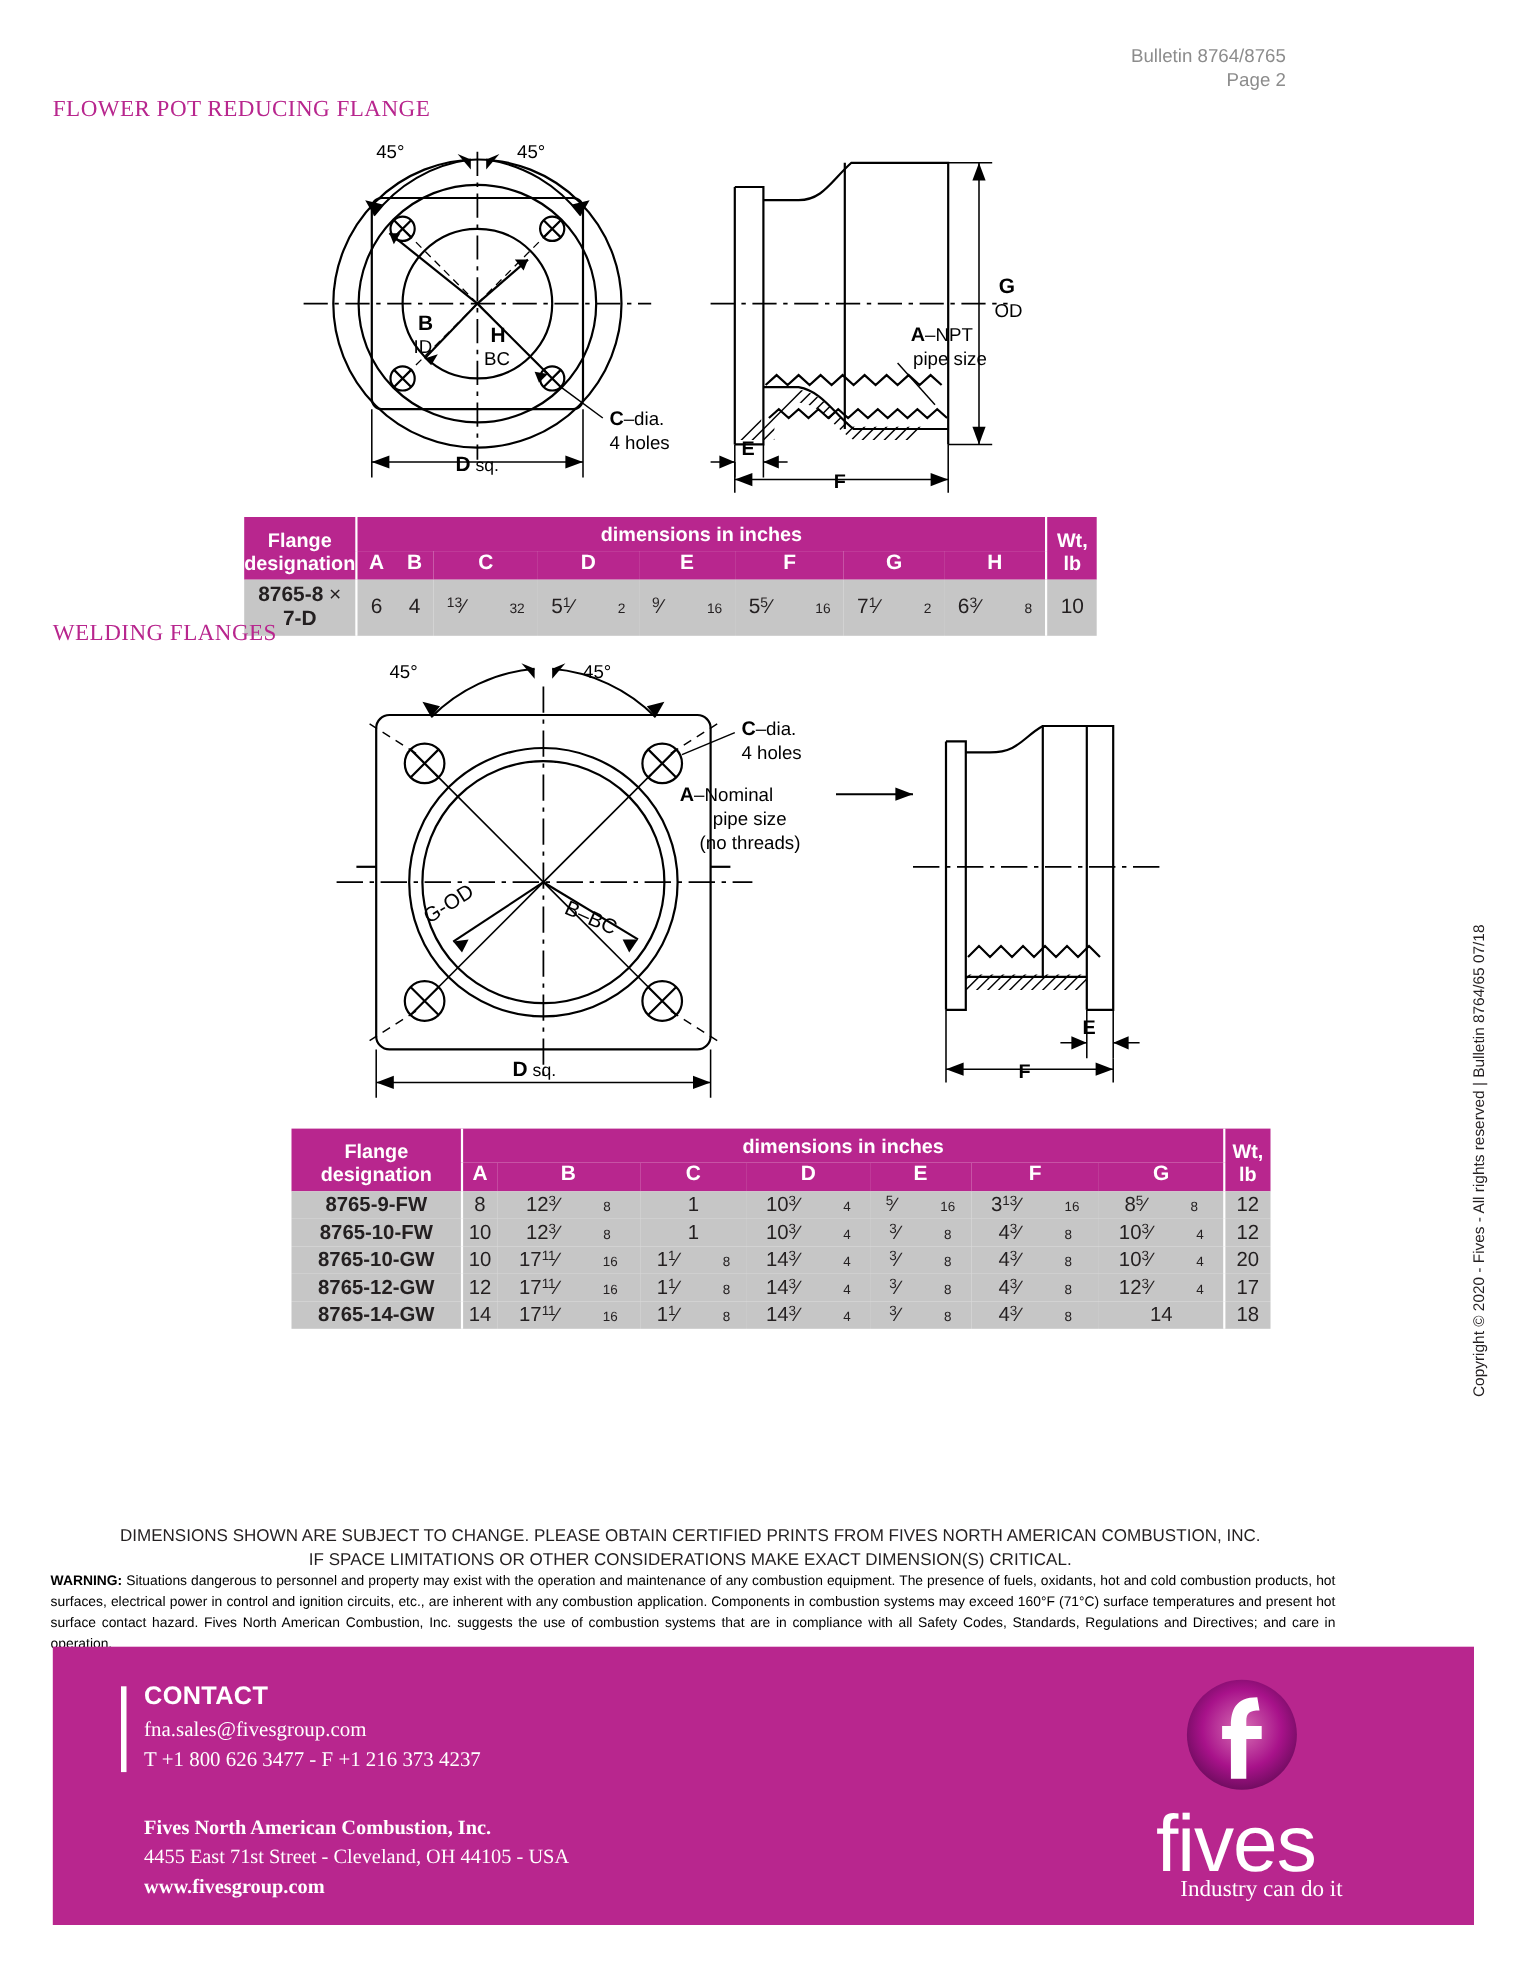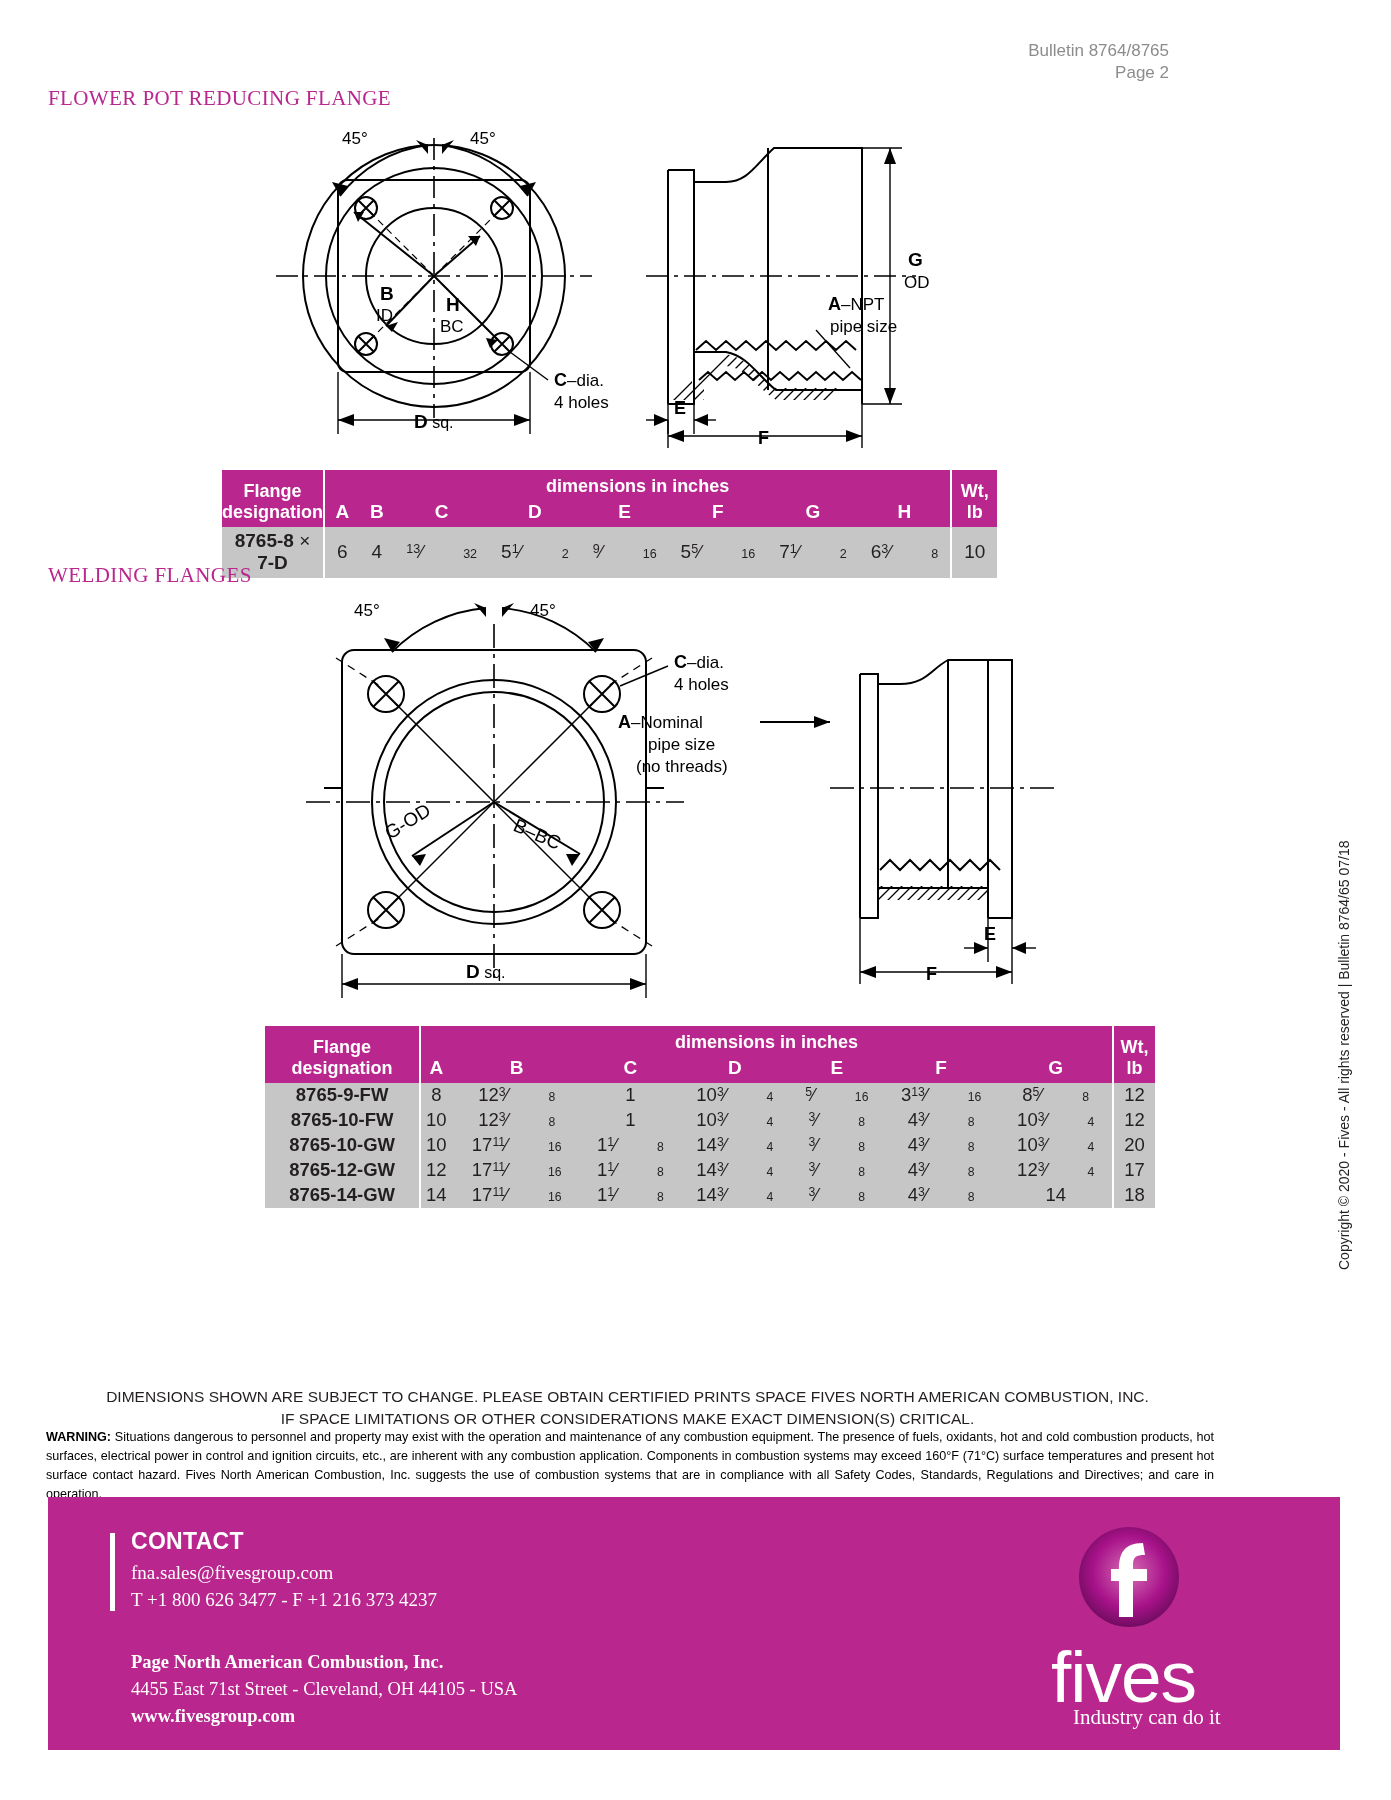--- a/index.html
+++ b/index.html
@@ -585,37 +585,37 @@
           <td class="num">14<span class="frac"><sup>3</sup><span class="slash">⁄</span><sub>4</sub></span></td>
           <td class="num"><span class="frac"><sup>3</sup><span class="slash">⁄</span><sub>8</sub></span></td>
           <td class="num">4<span class="frac"><sup>3</sup><span class="slash">⁄</span><sub>8</sub></span></td>
           <td class="num">14</td>
           <td class="wt num">18</td>
         </tr>
       </tbody>
   </table>
 
   <div class="disclaimer" id="disclaimer">
-    <div>DIMENSIONS SHOWN ARE SUBJECT TO CHANGE. PLEASE OBTAIN CERTIFIED PRINTS SPACE FIVES NORTH AMERICAN COMBUSTION, INC.</div>
+    <div>DIMENSIONS SHOWN ARE SUBJECT TO CHANGE. PLEASE OBTAIN CERTIFIED PRINTS FROM FIVES NORTH AMERICAN COMBUSTION, INC.</div>
     <div>IF SPACE LIMITATIONS OR OTHER CONSIDERATIONS MAKE EXACT DIMENSION(S) CRITICAL.</div>
   </div>
 
   <div class="warning">
     <b>WARNING:</b><span> Situations dangerous to personnel and property may exist with the operation and maintenance of any combustion equipment. The presence of fuels, oxidants, hot and cold combustion products, hot surfaces, electrical power in control and ignition circuits, etc., are inherent with any combustion application. Components in combustion systems may exceed 160°F (71°C) surface temperatures and present hot surface contact hazard. Fives North American Combustion, Inc. suggests the use of combustion systems that are in compliance with all Safety Codes, Standards, Regulations and Directives; and care in operation.</span>
   </div>
 
   <div class="footer">
     <div class="contact-rule"></div>
     <div class="contact-block">
       <div class="contact-title">CONTACT</div>
       <div class="contact-line">fna.sales@fivesgroup.com</div>
       <div class="contact-line">T +1 800 626 3477 - F +1 216 373 4237</div>
     </div>
     <div class="addr-block">
-      <div class="addr-line bold">Page North American Combustion, Inc.</div>
+      <div class="addr-line bold">Fives North American Combustion, Inc.</div>
       <div class="addr-line">4455 East 71st Street - Cleveland, OH 44105 - USA</div>
       <div class="addr-line bold">www.fivesgroup.com</div>
     </div>
 
     <div class="logo">
       <svg width="150" height="108" viewBox="0 0 150 108">
         <defs>
           <radialGradient id="fgrad" cx="50%" cy="45%" r="62%">
             <stop offset="0%" stop-color="#d870b5"></stop>
             <stop offset="58%" stop-color="#a8128a"></stop>

